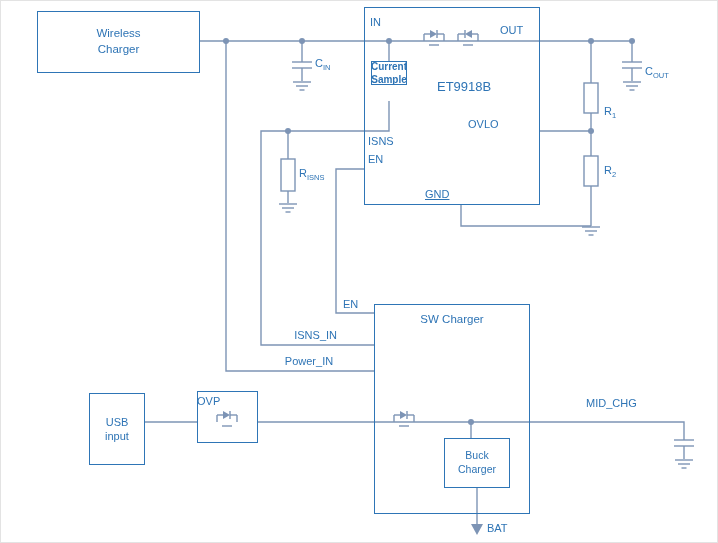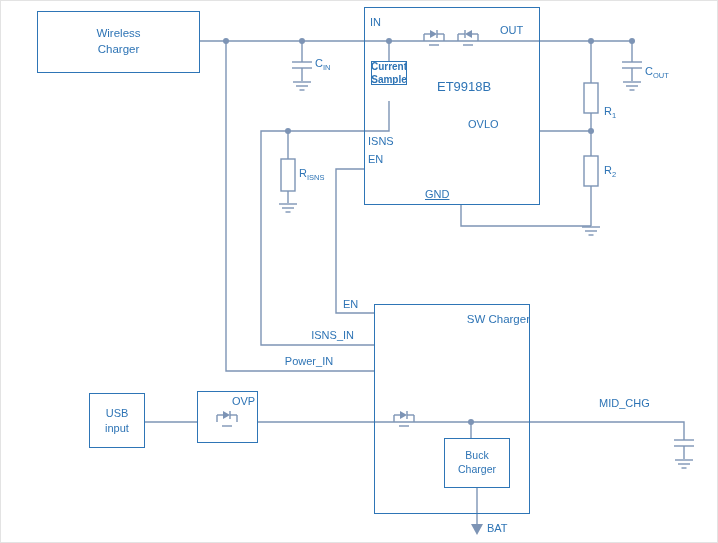--- a/index.html
+++ b/index.html
@@ -148,43 +148,43 @@
     <div>Sample</div>
   </div>
 
   <div class="box" style="left:373px;top:303px;width:156px;height:210px;"></div>
 
   <div class="box" style="left:443px;top:437px;width:66px;height:50px;font-size:10.5px;line-height:1.3;">
     <div>Buck</div>
     <div>Charger</div>
   </div>
 
-  <div class="box" style="left:88px;top:392px;width:56px;height:55px;font-size:11px;line-height:1.3;">
+  <div class="box" style="left:88px;top:392px;width:56px;height:72px;font-size:11px;line-height:1.3;">
     <div>USB</div>
     <div>input</div>
   </div>
 
   <div class="box" style="left:196px;top:390px;width:61px;height:52px;"></div>
 
-  <div class="lbl" style="left:212px;top:394px;width:61px;text-align:center;">OVP</div>
+  <div class="lbl" style="left:196px;top:394px;width:61px;">OVP</div>
 
   <div class="lbl" style="left:369px;top:15px;">IN</div>
   <div class="lbl" style="left:499px;top:23px;">OUT</div>
   <div class="lbl" style="left:414px;top:79px;font-size:13px;padding-left:22px;">ET9918B</div>
   <div class="lbl" style="left:367px;top:134px;">ISNS</div>
   <div class="lbl" style="left:367px;top:152px;">EN</div>
   <div class="lbl" style="left:467px;top:117px;">OVLO</div>
   <div class="lbl" style="left:424px;top:187px;text-decoration:underline;">GND</div>
 
-  <div class="lbl" style="left:373px;top:312px;width:156px;text-align:right;font-size:11.5px;">SW Charger</div>
+  <div class="lbl" style="left:373px;top:312px;width:156px;text-align:center;font-size:11.5px;">SW Charger</div>
   <div class="lbl" style="left:342px;top:297px;">EN</div>
-  <div class="lbl" style="left:263px;top:328px;width:90px;text-align:right;">ISNS_IN</div>
+  <div class="lbl" style="left:246px;top:328px;width:90px;text-align:right;">ISNS_IN</div>
   <div class="lbl" style="left:263px;top:354px;width:90px;text-align:center;">Power_IN</div>
 
-  <div class="lbl" style="left:586px;top:396px;padding-left:12px;">MID_CHG</div>
+  <div class="lbl" style="left:573px;top:396px;padding-left:12px;">MID_CHG</div>
   <div class="lbl" style="left:486px;top:521px;">BAT</div>
 
   <div class="lbl" style="left:314px;top:56px;text-align:right;"><span>C</span><sub>IN</sub></div>
   <div class="lbl" style="left:644px;top:56px;margin-top:8px;"><span>C</span><sub>OUT</sub></div>
   <div class="lbl" style="left:603px;top:90px;margin-top:14px;"><span>R</span><sub>1</sub></div>
   <div class="lbl" style="left:603px;top:163px;"><span>R</span><sub>2</sub></div>
   <div class="lbl" style="left:298px;top:166px;"><span>R</span><sub>ISNS</sub></div>
 
 </div>
 

